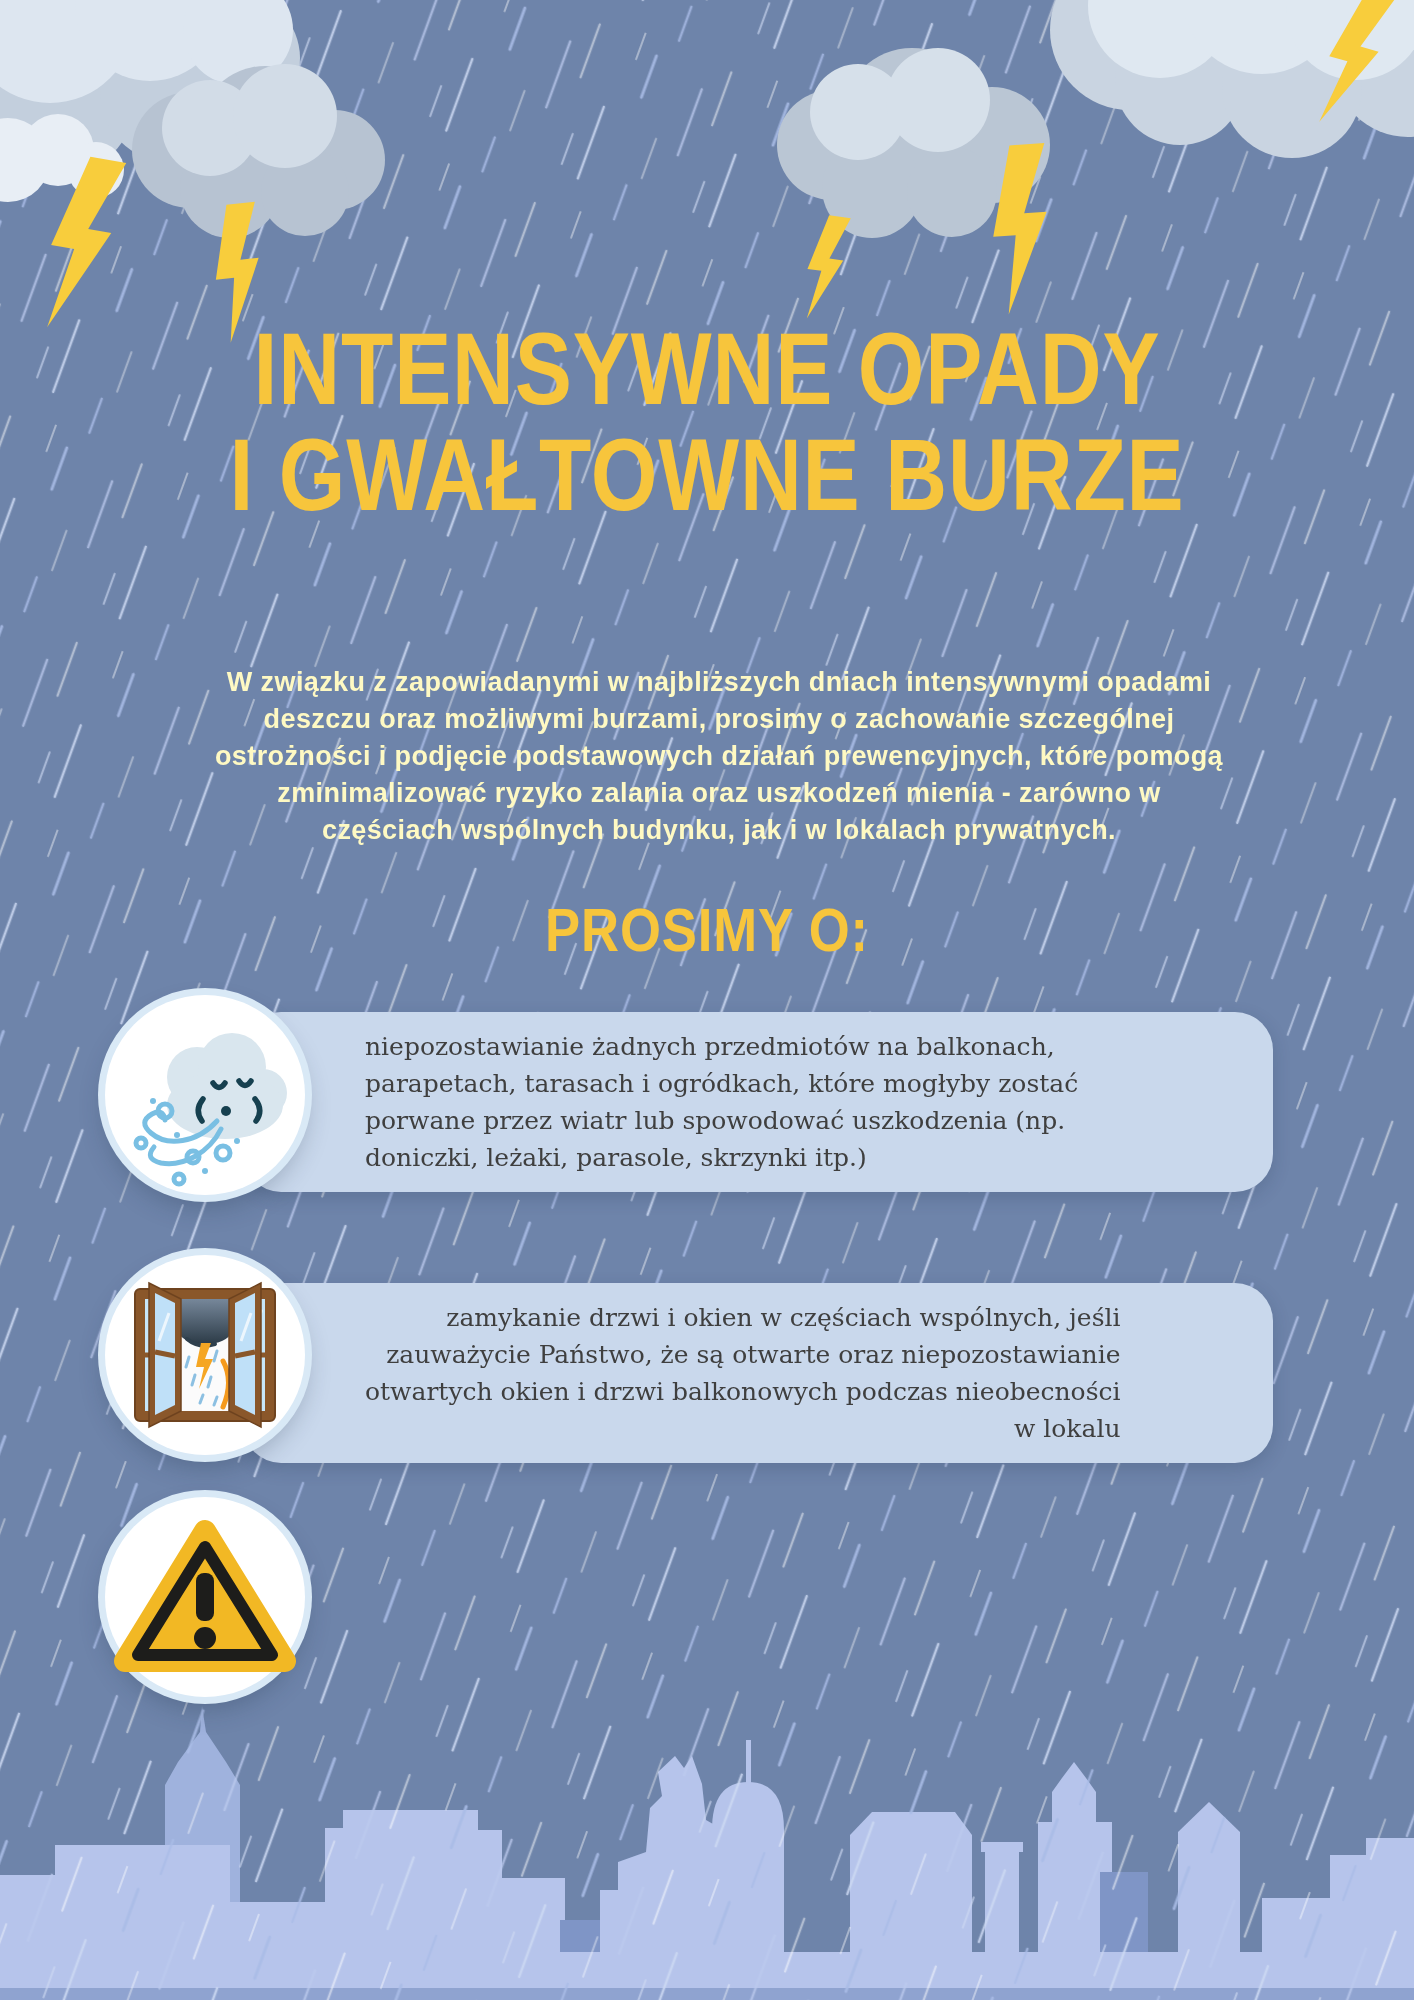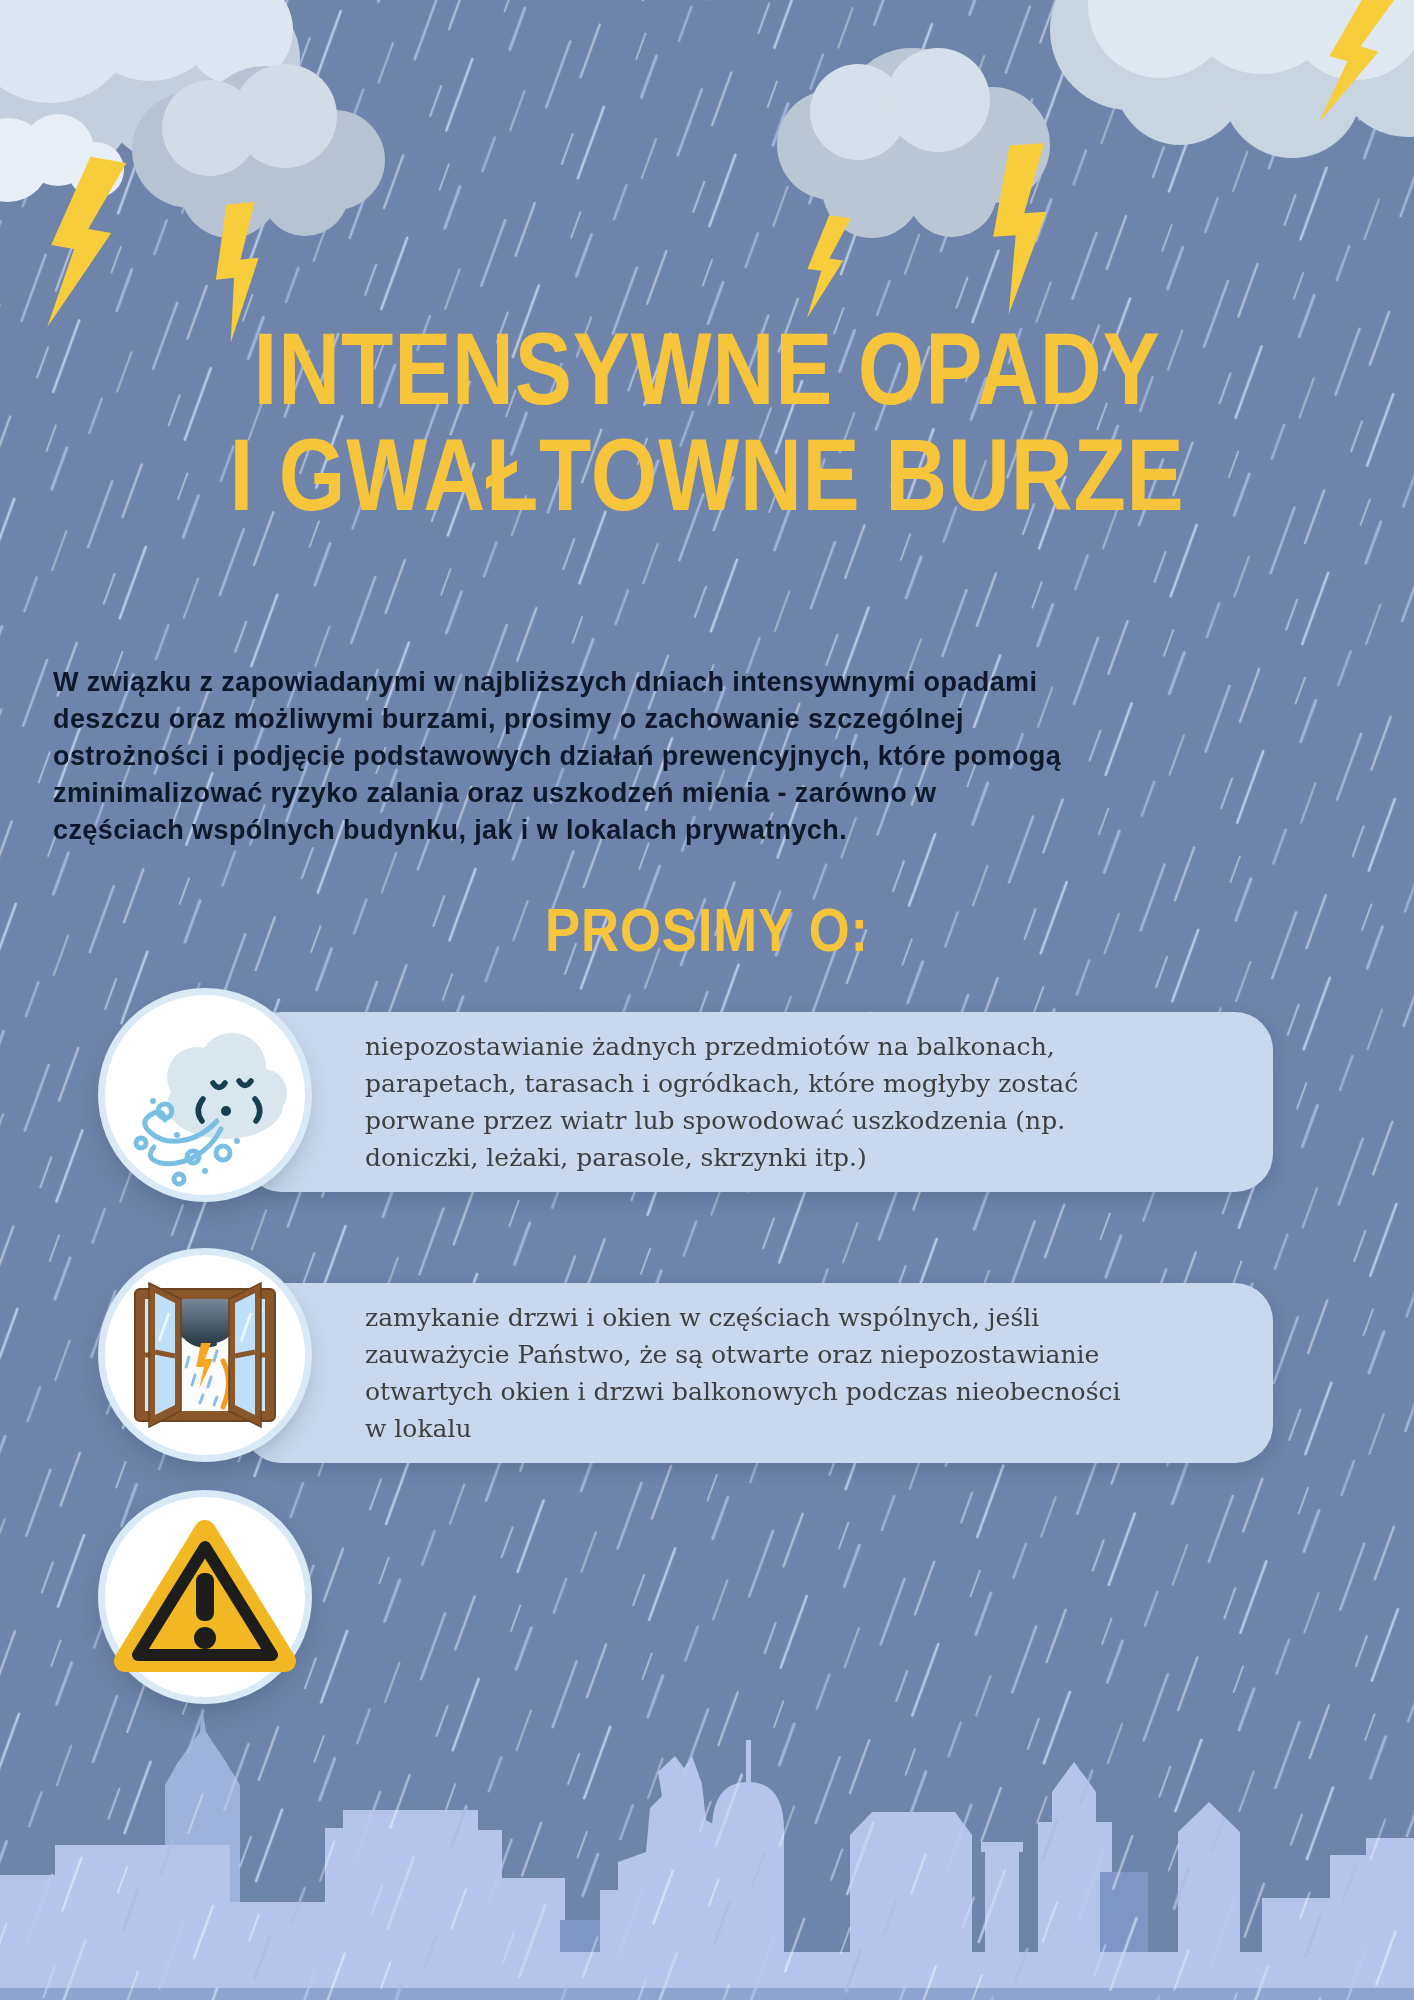--- a/index.html
+++ b/index.html
@@ -15,42 +15,42 @@
   .logo-brand{font-size:60px;font-weight:bold;letter-spacing:1px;color:#fff;line-height:1;}
   .logo-brand .accent{color:#e30b17;}
   
   .title{
     position:absolute;top:316px;width:100%;text-align:center;
     color:#f7c53c;font-weight:bold;font-size:102px;line-height:106px;
     letter-spacing:1px;white-space:pre-line;
     transform:scaleX(.84);transform-origin:center top;
   }
   .intro{
-    position:absolute;top:664px;left:53px;width:1320px;
-    color:#0f172a;font-weight:bold;font-size:27px;line-height:37px;
+    position:absolute;top:664px;left:59px;width:1320px;text-align:center;
+    color:#fef9c3;font-weight:bold;font-size:27px;line-height:37px;
     letter-spacing:.4px;white-space:pre-line;
   }
   .section-heading{
     position:absolute;top:894px;width:100%;text-align:center;
     color:#f7c53c;font-weight:bold;font-size:62px;letter-spacing:1px;
     transform:scaleX(.85);transform-origin:center top;
   }
   
   .card{
     position:absolute;left:243px;width:1030px;background:#c9d8ec;border-radius:38px;
     box-sizing:border-box;display:flex;align-items:center;
     padding:0 40px 0 122px;
     box-shadow:0 6px 18px rgba(30,45,70,.18);
   }
   .card-text{
     font-family:"DejaVu Serif","Liberation Serif",serif;
     font-size:25px;line-height:37px;color:#3f3f3f;white-space:pre-line;
   }
   .row1{top:1012px;height:180px;align-items:center;}
-  .row2{top:1283px;height:180px;}
+  .row2{top:1283px;height:180px;text-align:right;}
   .row3{top:1513px;height:202px;}
   .icon-circle{
     position:absolute;left:105px;width:200px;height:200px;border-radius:50%;background:#ffffff;
     box-shadow:0 0 0 7px #d9e9f6, 0 12px 26px rgba(30,45,70,.28);
     display:flex;align-items:center;justify-content:center;
   }
   .circ1{top:995px;}
   .circ2{top:1255px;}
   .circ3{top:1497px;}
   .icon-circle svg{width:200px;height:200px;}

